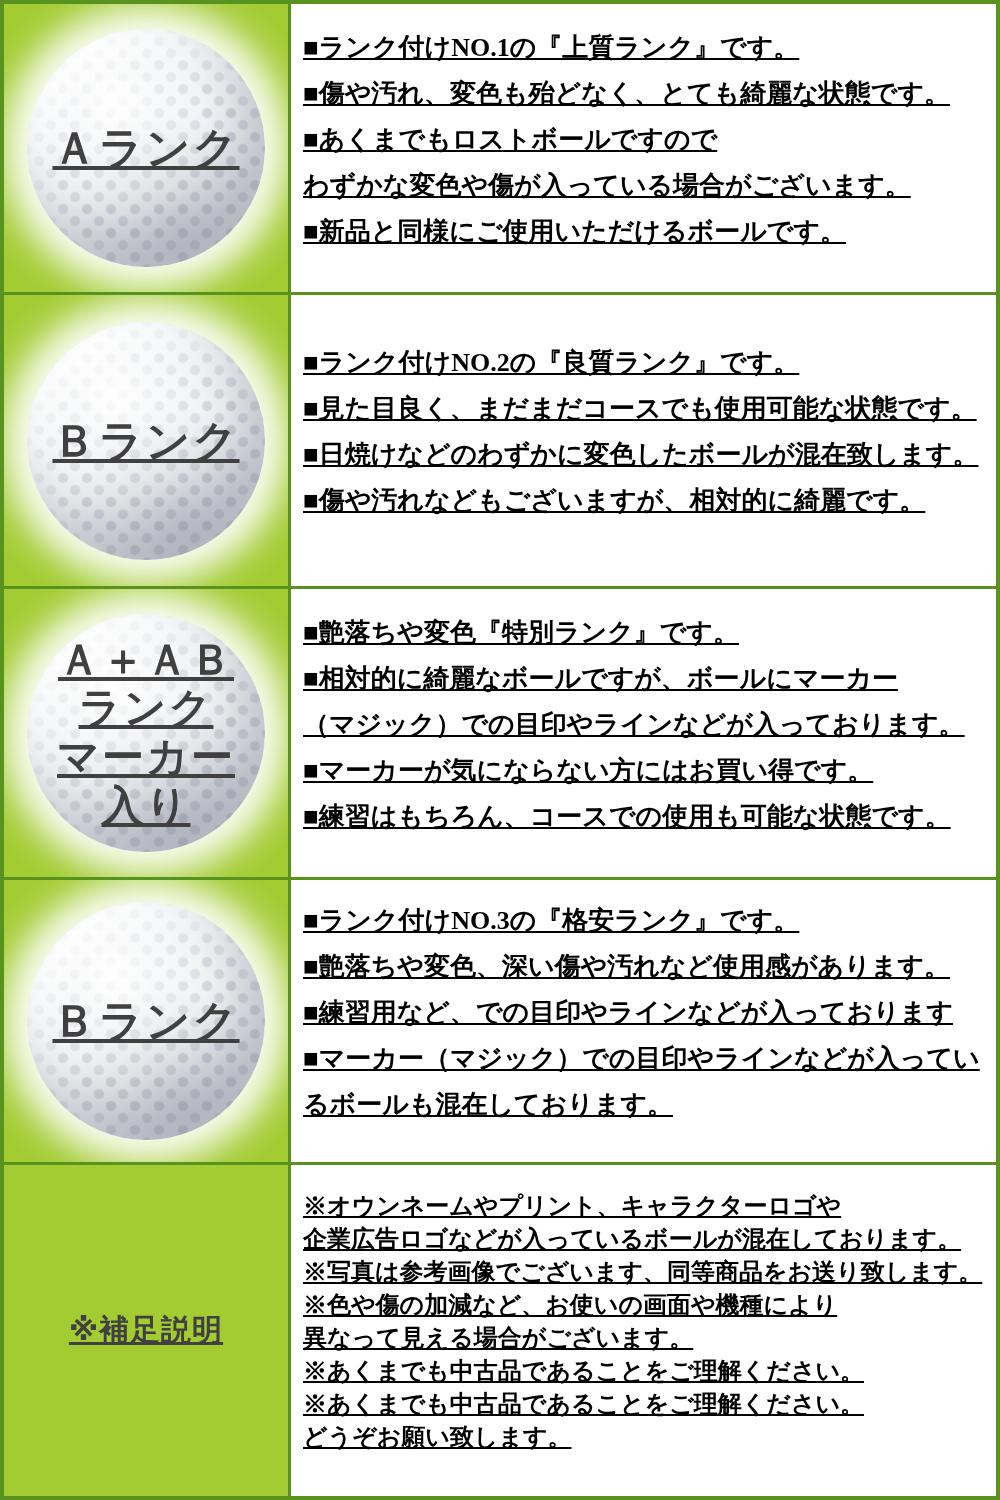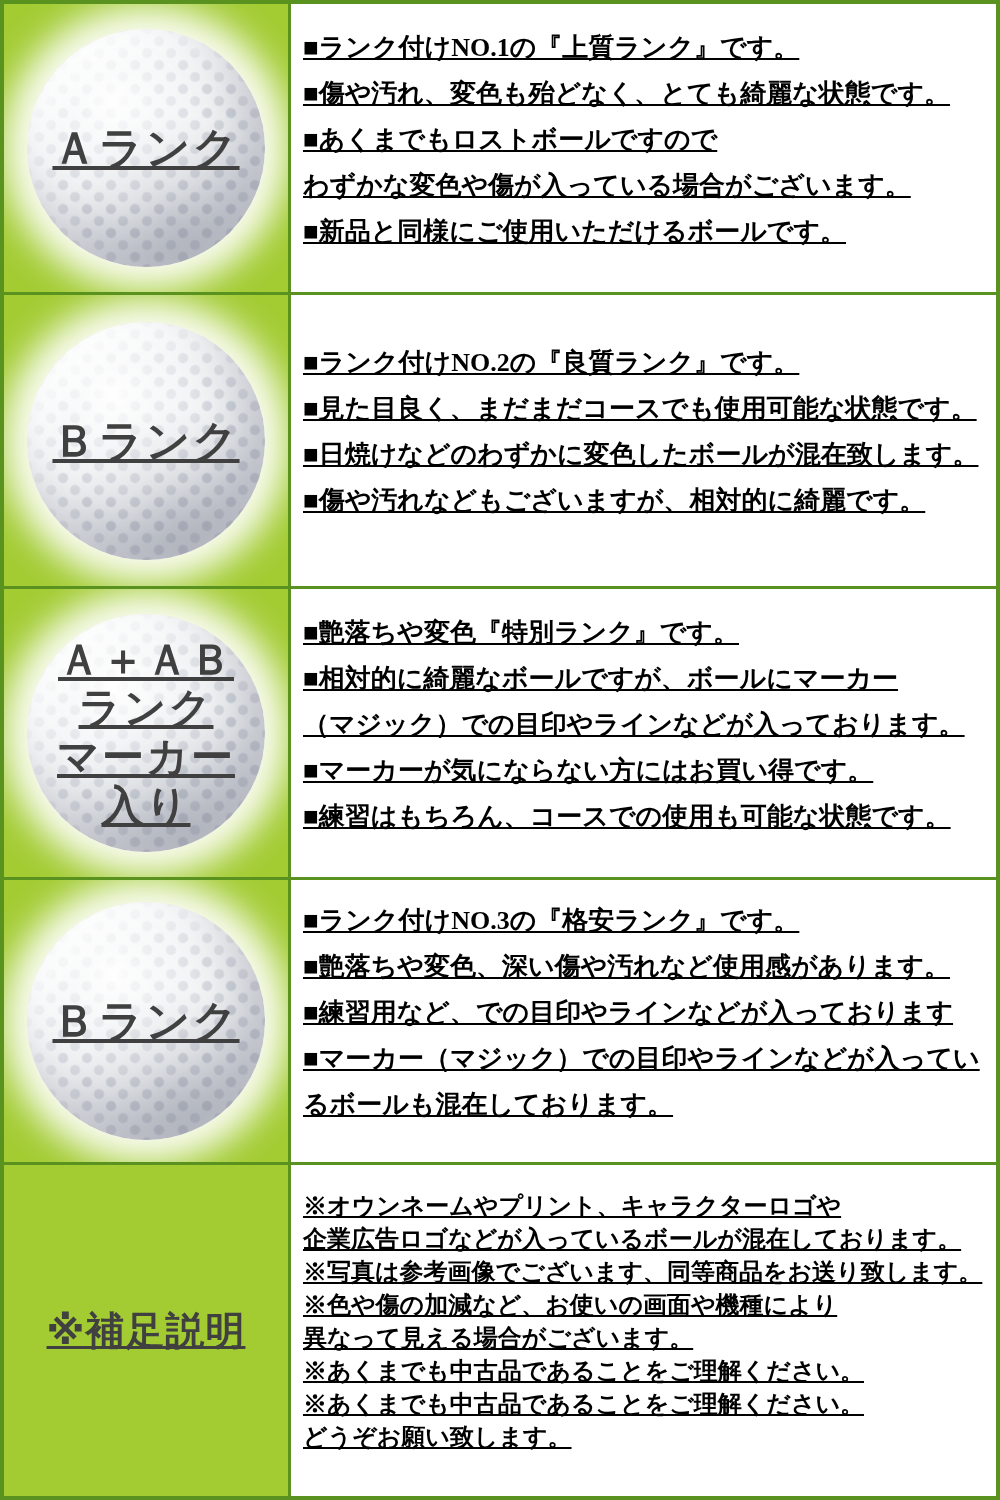--- a/index.html
+++ b/index.html
@@ -40,21 +40,21 @@
       inset -20px -28px 42px rgba(118,124,140,.42),
       inset 14px 16px 34px rgba(255,255,255,.95),
       0 0 34px 24px rgba(255,255,255,.92);
   }
   .rank-label{
     position:relative;z-index:2;
     color:#404040;font-weight:bold;text-align:center;
     font-size:44px;line-height:1.16;letter-spacing:2px;text-decoration:underline;
   }
   .rank-label.multi{font-size:42px;}
-  .rank-label.note-label{font-size:39px;letter-spacing:1px;}
+  .rank-label.note-label{font-size:30px;letter-spacing:1px;}
   .desc .line{
     color:#000000;font-family:"Liberation Serif","DejaVu Serif",serif;
     font-weight:bold;font-size:26px;line-height:46px;
     white-space:nowrap;letter-spacing:0;
   }
   .desc.note .line{font-size:24px;line-height:33px;}
 </style>
 </head>
 <body>
 

